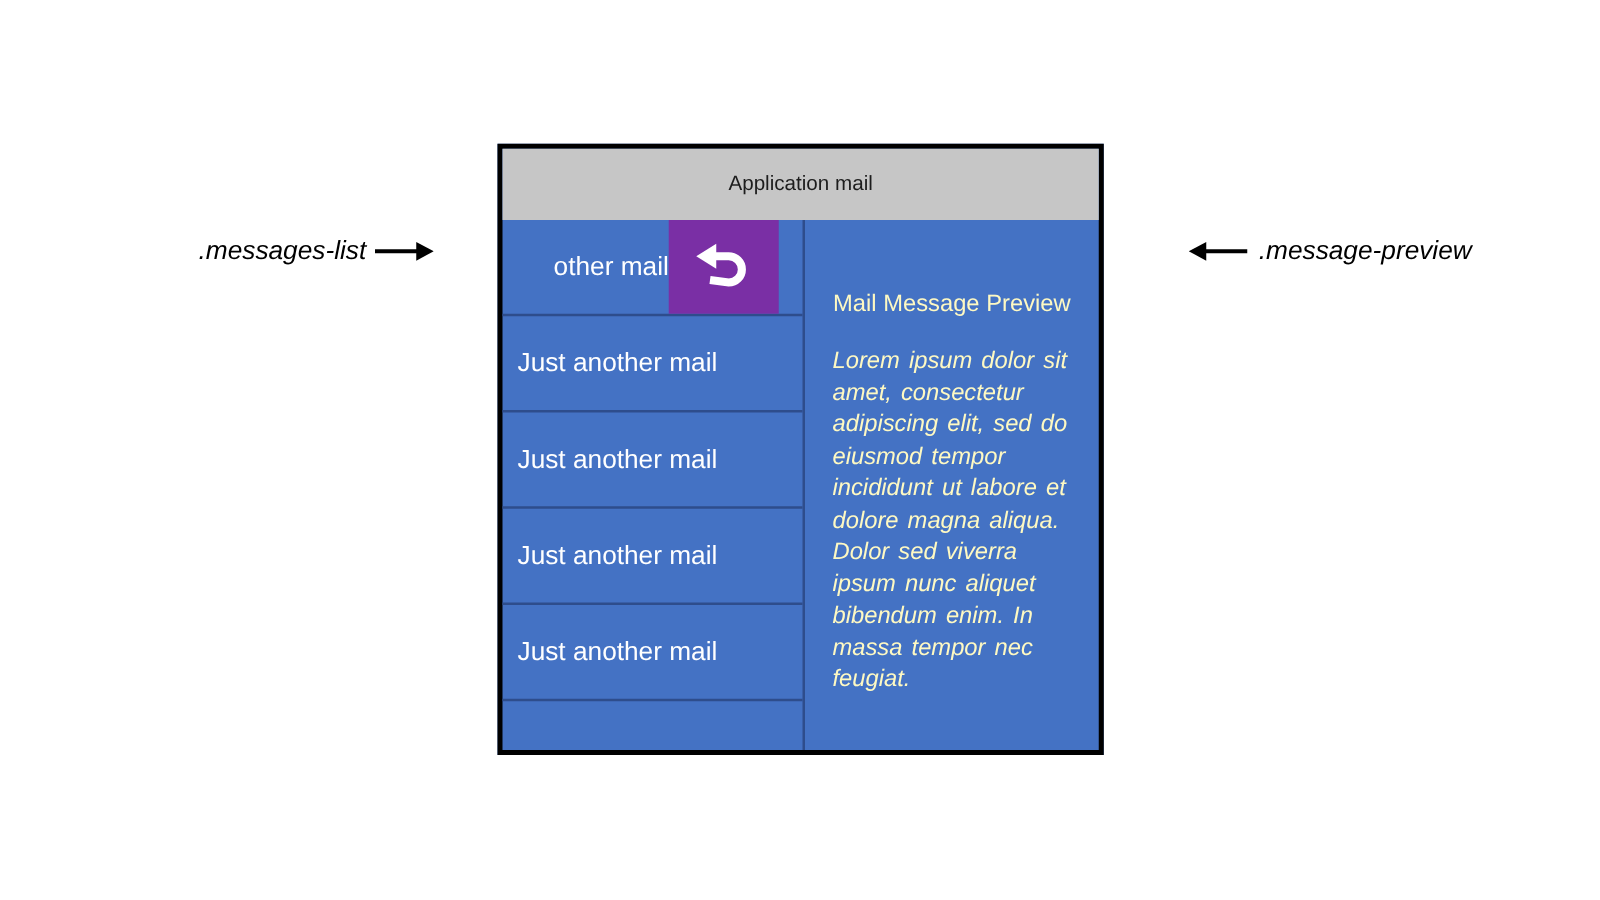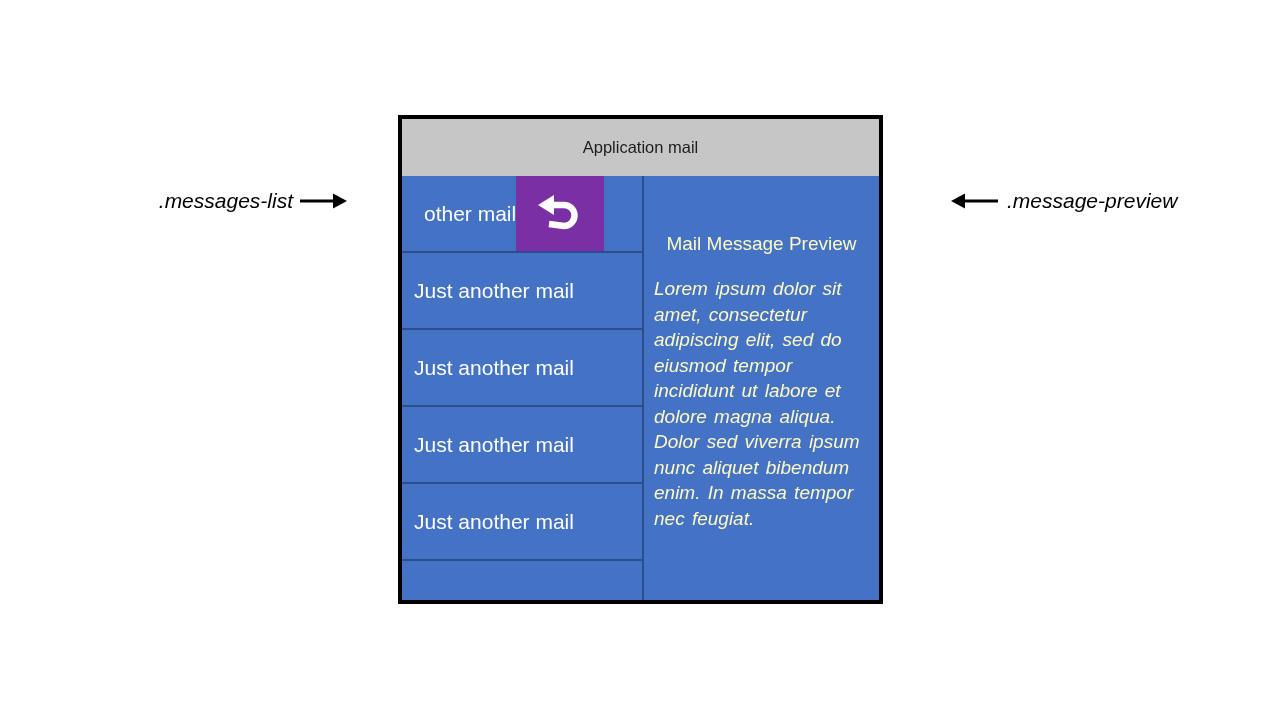--- a/index.html
+++ b/index.html
@@ -36,39 +36,39 @@
   }
   .row {
     height: 77px; flex: 0 0 77px;
     box-sizing: border-box;
     border-bottom: 2px solid #2e4d8c;
     display: flex; align-items: center;
     color: #ffffff; font-size: 21px;
     padding-left: 12px;
     cursor: default;
   }
-  .row.first { padding: 0 0 0 22px; justify-content: flex-start; }
+  .row.first { padding: 0 0 0 22px; justify-content: center; }
   .row.empty { flex: 1 1 auto; height: auto; border-bottom: none; padding: 0; }
   .back-btn {
     width: 88px; height: 100%;
     border: none; margin: 0; padding: 0;
     background: #7a2fa5;
     display: flex; align-items: center; justify-content: center;
     cursor: pointer;
   }
 
   
   .preview { flex: 1; color: #fef9c3; overflow: hidden; }
   .preview-title {
     margin-top: 57px;
     text-align: center;
     font-size: 19px;
   }
   .preview-body {
-    margin: 21px 9px 0 10px;
+    margin: 21px 9px 0 22px;
     font-style: italic;
     font-size: 19px;
     line-height: 25.5px;
     word-spacing: 2px;
   }
 
   
   .callout {
     position: absolute; top: 189px;
     display: flex; align-items: center;

